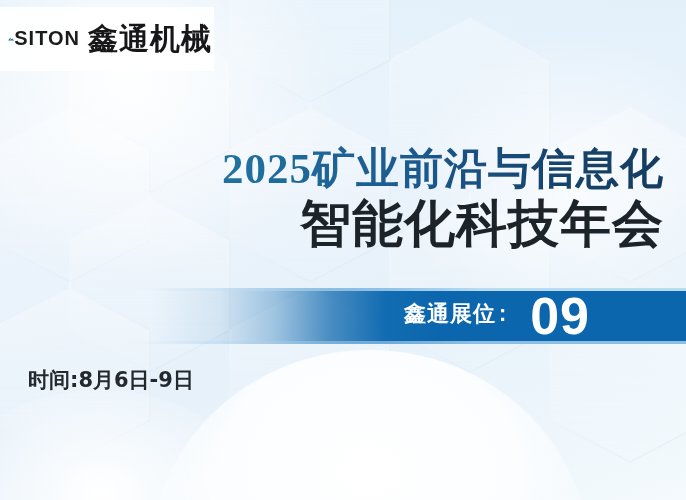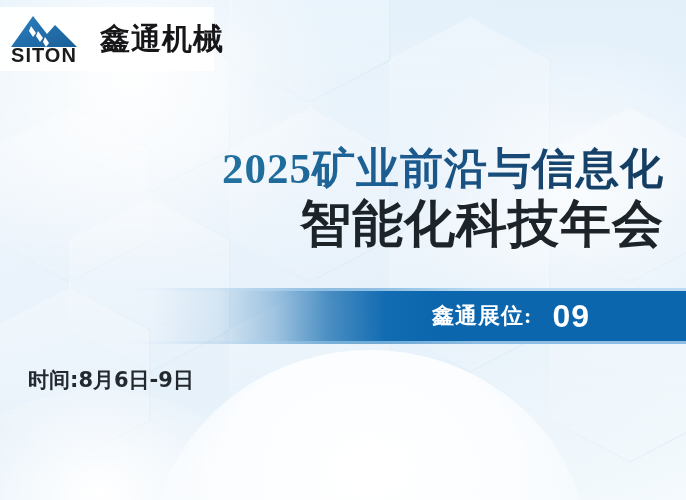--- a/index.html
+++ b/index.html
@@ -65,40 +65,40 @@
     left:0px; top:7px;
     width:214px; height:64px;
     background:rgba(255,255,255,.92);
     display:flex; align-items:center;
     padding-left:8px;
     z-index:5;
   }
   .logo-mark {
     position:relative;
     width:72px; height:52px;
-    display:flex; flex-direction:column; align-items:center; justify-content:center;
+    display:flex; flex-direction:row; align-items:center; justify-content:flex-start;
     flex:0 0 auto;
   }
   .logo-mark svg { display:block; }
   .logo-word {
     font-family:"Liberation Sans", sans-serif;
     font-weight:bold;
     font-size:20px;
     letter-spacing:1px;
     color:#1b1b1b;
     line-height:1;
     margin-top:-3px;
   }
   .logo-cn {
     font-family:"DejaVu Sans", sans-serif;
     font-weight:bold;
     font-size:30px;
     letter-spacing:1px;
     color:#17171a;
-    margin-left:20px;
+    margin-left:8px;
     line-height:1;
     white-space:nowrap;
   }
 
   
   .title-block {
     position:absolute;
     left:0; right:22px; top:142px;
     text-align:right;
     z-index:4;
@@ -151,34 +151,34 @@
     position:absolute; left:0; right:0; top:0; height:3px;
     background:linear-gradient(90deg, rgba(255,255,255,0) 18%, rgba(188,222,245,.55) 45%, rgba(205,232,250,.9) 70%, rgba(205,232,250,.9) 100%);
   }
   .booth-band::after {
     content:"";
     position:absolute; left:0; right:0; bottom:0; height:3px;
     background:linear-gradient(90deg, rgba(255,255,255,0) 18%, rgba(170,210,238,.45) 45%, rgba(186,220,245,.75) 70%, rgba(186,220,245,.75) 100%);
   }
   .booth-label {
     position:relative;
-    font-family:Liberation Serif, serif;
+    font-family:Liberation Mono, monospace;
     font-weight:bold;
     font-size:22px;
     color:#ffffff;
     letter-spacing:1px;
     line-height:1;
     white-space:nowrap;
     text-align:center;
   }
   .booth-number {
     position:relative;
     font-family:"Liberation Sans", sans-serif;
     font-weight:bold;
-    font-size:32px;
+    font-size:52px;
     color:#ffffff;
     letter-spacing:1px;
     line-height:1;
     margin-left:20px;
   }
 
   
   .meta-row {
     position:absolute;
     left:28px; right:28px; top:368px;

